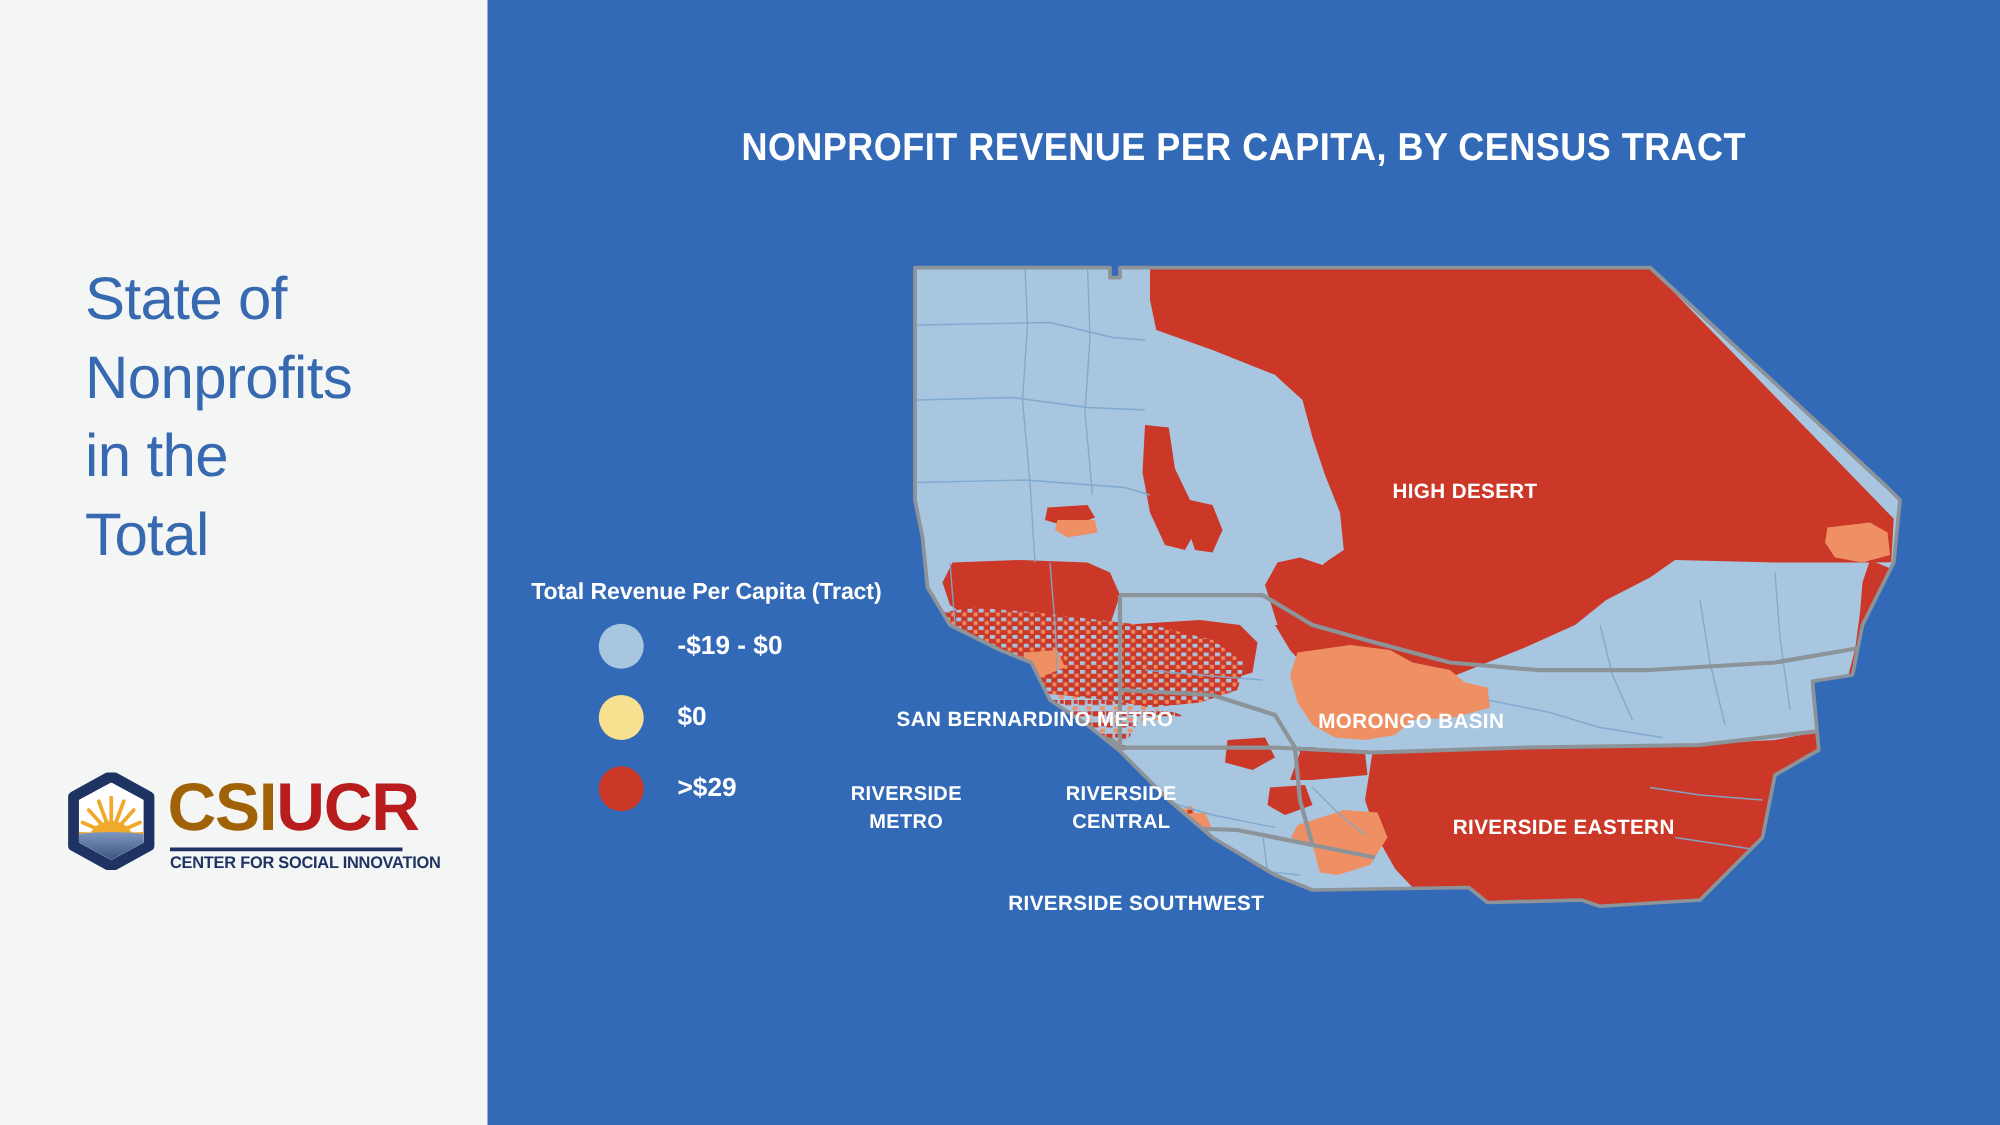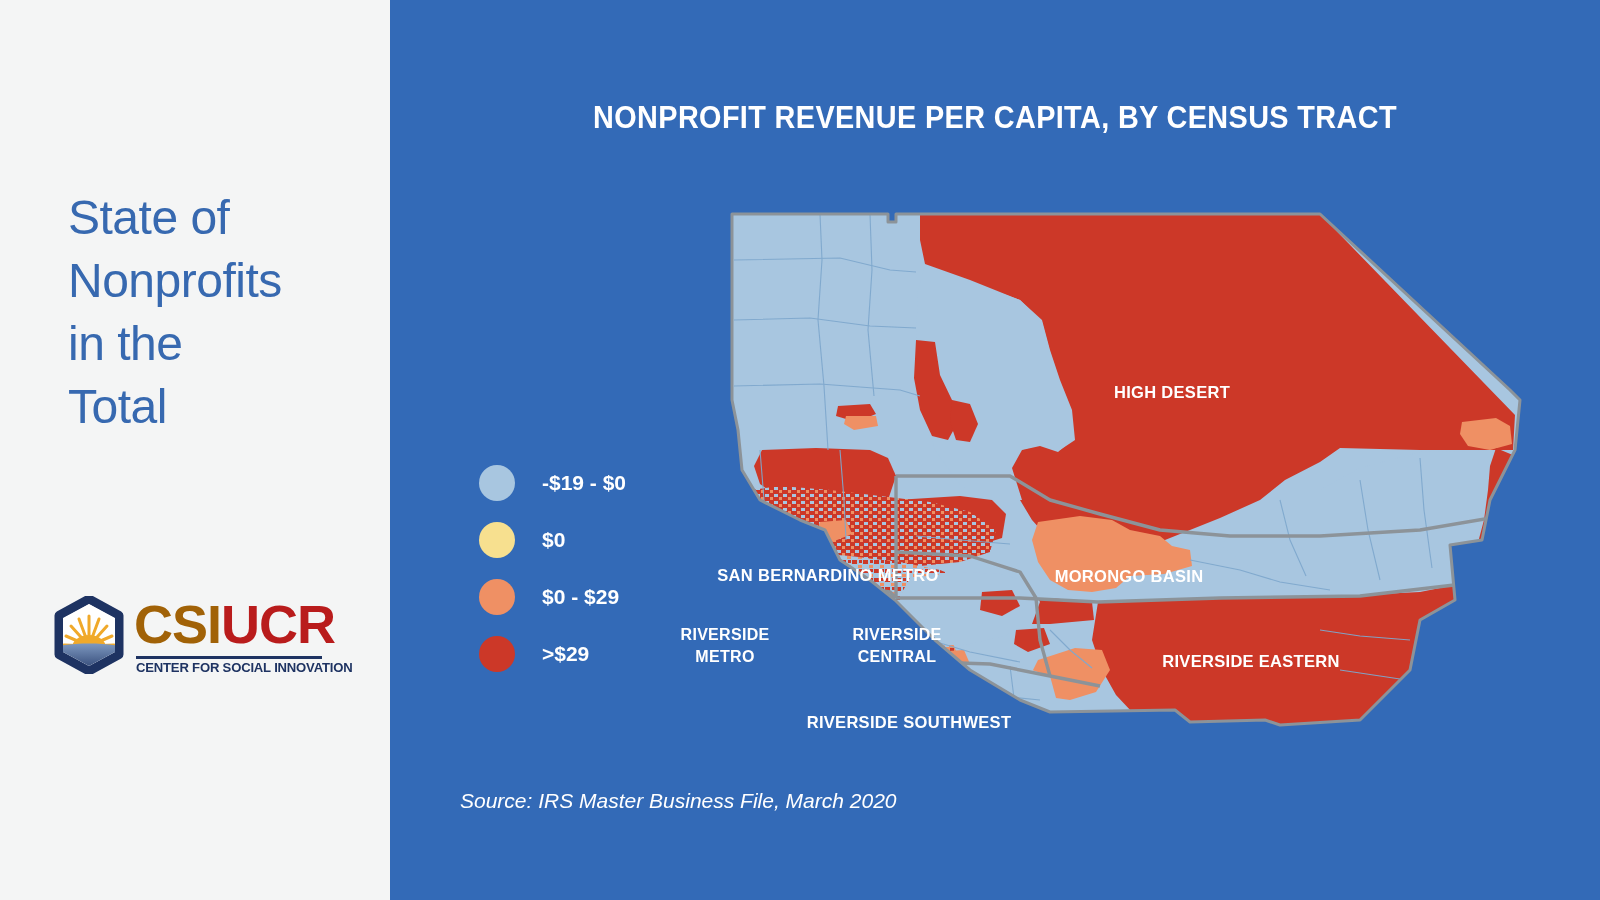--- a/index.html
+++ b/index.html
@@ -10,20 +10,21 @@
     overflow:hidden;
   }
   .page{position:relative;width:1600px;height:900px;display:flex;}
 
   
   .left-panel{
     width:390px;height:768px;
     background:#f4f5f5;
     position:relative;
     flex:0 0 390px;
+    margin-top:22px;
   }
   .report-title{
     position:absolute;
     left:68px;top:186px;
     width:300px;
     color:#3769b0;
     font-size:48px;
     line-height:63px;
     font-weight:400;
     letter-spacing:-0.5px;
@@ -174,32 +175,29 @@
       <div class="logo-rule"></div>
       <div class="logo-tag">CENTER FOR SOCIAL INNOVATION</div>
     </div>
   </div>
 
   <div class="right-panel">
 
     <div class="map-title">NONPROFIT REVENUE PER CAPITA, BY CENSUS TRACT</div>
 
     <div class="legend">
+      <div class="legend-title">Total Revenue Per Capita (Tract)</div>
 
       <div class="legend-row">
         <span class="legend-swatch" style="background:#a8c6e0"></span>
         <span class="legend-label">-$19 - $0</span>
       </div>
       <div class="legend-row">
         <span class="legend-swatch" style="background:#f7e08f"></span>
         <span class="legend-label">$0</span>
-      </div>
-      <div class="legend-row">
-        <span class="legend-swatch" style="background:#ef9064"></span>
-        <span class="legend-label">$0 - $29</span>
       </div>
       <div class="legend-row">
         <span class="legend-swatch" style="background:#cc3828"></span>
         <span class="legend-label">&gt;$29</span>
       </div>
     </div>
 
     <div class="map-wrap">
       <svg class="map-svg" viewBox="0 0 810 560">
         <defs>
@@ -343,15 +341,14 @@
         <text class="region-label" x="108" y="381">SAN BERNARDINO METRO</text>
         <text class="region-label small" x="5" y="440">RIVERSIDE</text>
         <text class="region-label small" x="5" y="462">METRO</text>
         <text class="region-label small" x="177" y="440">RIVERSIDE</text>
         <text class="region-label small" x="177" y="462">CENTRAL</text>
         <text class="region-label" x="189" y="528">RIVERSIDE SOUTHWEST</text>
         <text class="region-label" x="531" y="467">RIVERSIDE EASTERN</text>
       </svg>
     </div>
 
-    <div class="source-note">Source: IRS Master Business File, March 2020</div>
   </div>
 </div>
 
 </body></html>

